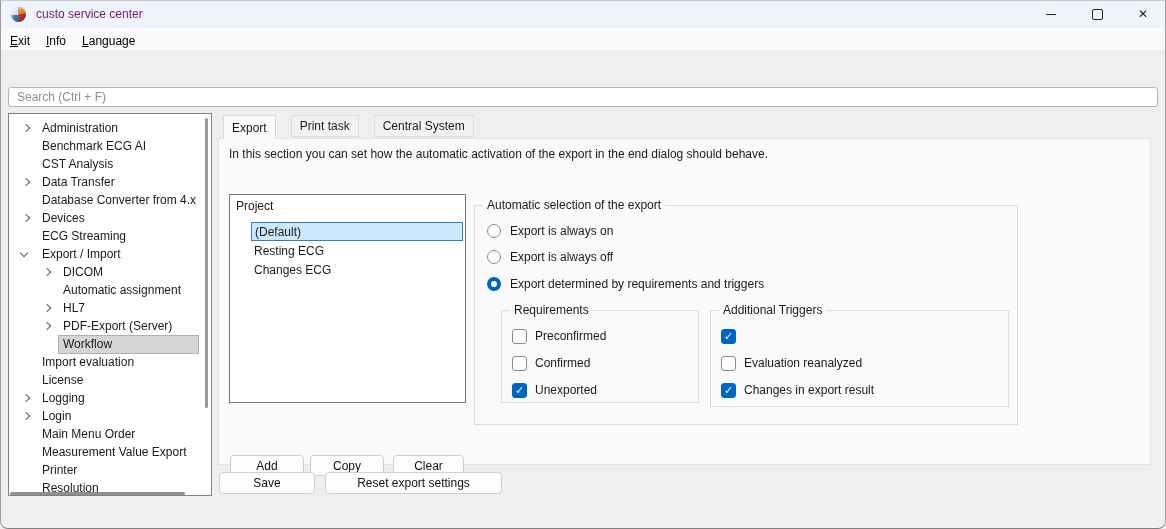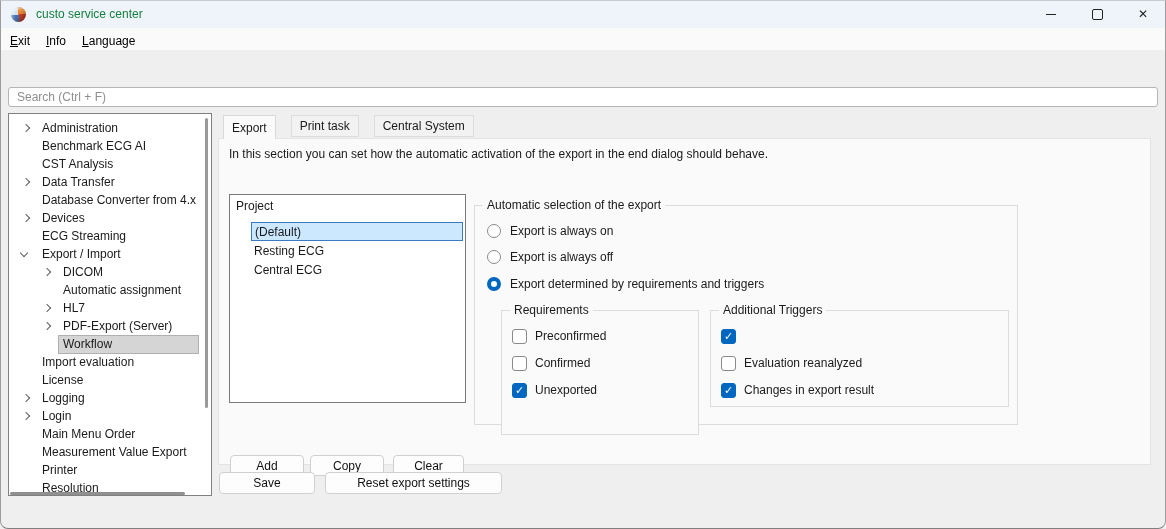--- a/index.html
+++ b/index.html
@@ -10,21 +10,21 @@
     -webkit-font-smoothing:antialiased;
   }
   .window-frame{position:absolute;inset:0;border:1px solid #9b9b9b;border-top-color:#c8cdd4;
     border-bottom-color:#7f7f7f;border-radius:0 0 8px 8px;box-sizing:border-box;pointer-events:none;z-index:50;}
 
   
   .titlebar{position:absolute;left:0;top:0;width:1166px;height:28px;background:#eff3fa;display:flex;align-items:center;}
   .app-icon{width:15px;height:15px;border-radius:50%;margin-left:11px;
     background:conic-gradient(#e8852c 0 90deg,#c23b2a 90deg 180deg,#3f6fb4 180deg 270deg,#cfe0ef 270deg 360deg);
     box-shadow:inset -2px -2px 3px rgba(0,0,0,.25), inset 2px 2px 3px rgba(255,255,255,.55);}
-  .app-title{margin-left:10px;font-size:12px;color:#15803d;}
+  .app-title{margin-left:10px;font-size:12px;color:#701a75;}
   .win-controls{margin-left:auto;display:flex;height:28px;}
   .win-btn{width:46px;height:28px;display:flex;align-items:center;justify-content:center;color:#222;cursor:default;}
   .win-btn .glyph-min{width:10px;height:1px;background:#222;display:block;}
   .win-btn .glyph-max{width:9px;height:9px;border:1px solid #222;border-radius:2px;display:block;}
   .win-btn .glyph-close{font-size:12px;line-height:12px;}
 
   
   .menubar{position:absolute;left:0;top:28px;width:1166px;height:22px;background:#fafafa;display:flex;align-items:flex-end;}
   .menu-item{padding:2px 7px;margin-left:2px;color:#000;}
   .menu-item:first-child{margin-left:3px;}
@@ -70,21 +70,21 @@
 
   .btn{background:#fdfdfd;border:1px solid #d0d0d0;border-radius:4px;font-family:"Liberation Sans", sans-serif;
     font-size:12px;color:#111;display:inline-flex;align-items:center;justify-content:center;box-sizing:border-box;}
   .proj-btn{position:absolute;top:270px;height:21px;margin-top:46px;}
   .footer-btn{position:absolute;top:472px;height:22px;z-index:2;}
 
   
   .groupbox{position:absolute;border:1px solid #dcdcdc;box-sizing:border-box;background:#fafafa;}
   .groupbox .legend{position:absolute;top:-8px;left:8px;background:#fafafa;padding:0 4px;line-height:14px;white-space:nowrap;}
   .export-group{left:255px;top:66px;width:544px;height:220px;}
-  .req-group{left:26px;top:104px;width:198px;height:125px;}
+  .req-group{left:26px;top:104px;width:198px;height:93px;}
   .trig-group{left:235px;top:104px;width:299px;height:97px;}
 
   .radio-row{position:absolute;left:12px;height:16px;display:flex;align-items:center;}
   .radio{width:14px;height:14px;border-radius:50%;border:1px solid #8a8a8a;background:#fff;box-sizing:border-box;flex:0 0 14px;}
   .radio.checked{border:4.5px solid #0067c0;}
   .radio-row .lbl{margin-left:9px;white-space:nowrap;}
 
   .check-row{position:absolute;left:10px;height:16px;display:flex;align-items:center;justify-content:flex-end;}
   .cb{width:15px;height:15px;border:1px solid #8a8a8a;border-radius:3px;background:#fff;box-sizing:border-box;
     display:flex;align-items:center;justify-content:center;flex:0 0 15px;}
@@ -232,21 +232,21 @@
   </div>
 
 <div class="panel">
   <div class="description">In this section you can set how the automatic activation of the export in the end dialog should behave.</div>
 
   <div class="project-box">
     <div class="project-label">Project</div>
     <div class="project-items" id="project-items">
         <div class="list-item selected">(Default)</div>
         <div class="list-item">Resting ECG</div>
-        <div class="list-item">Central ECG</div>
+        <div class="list-item">Changes ECG</div>
       </div>
   </div>
   <div id="project-buttons">
       <button class="btn proj-btn" style="left: 11px; width: 74px;">Add</button>
       <button class="btn proj-btn" style="left: 91px; width: 74px;">Copy</button>
       <button class="btn proj-btn" style="left: 174px; width: 71px;">Clear</button>
     </div>
 
   <div class="groupbox export-group">
     <span class="legend">Automatic selection of the export</span>

